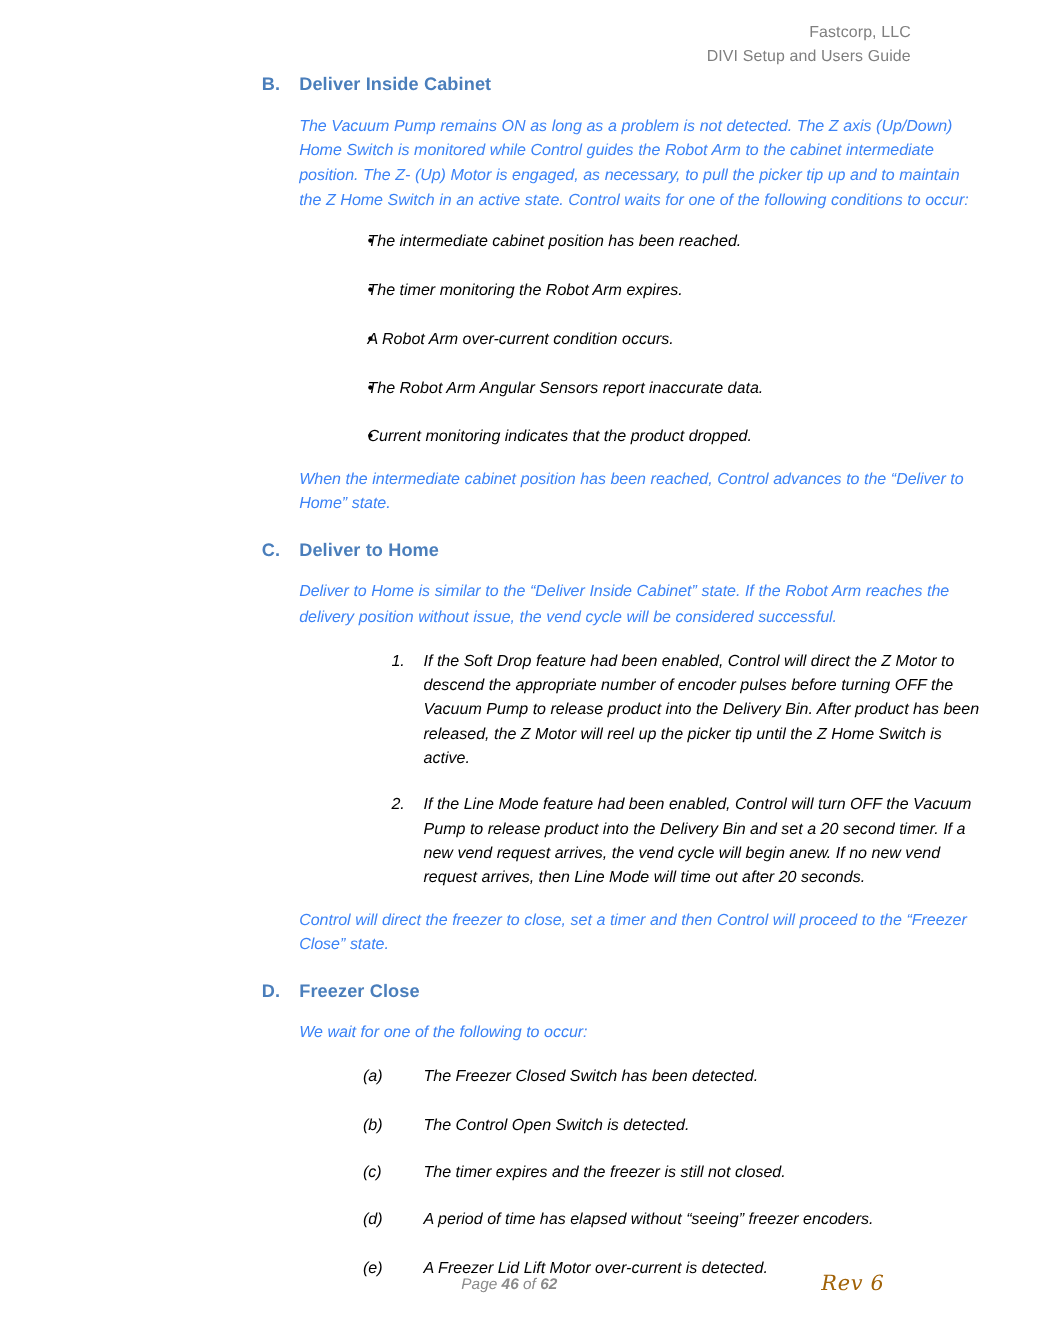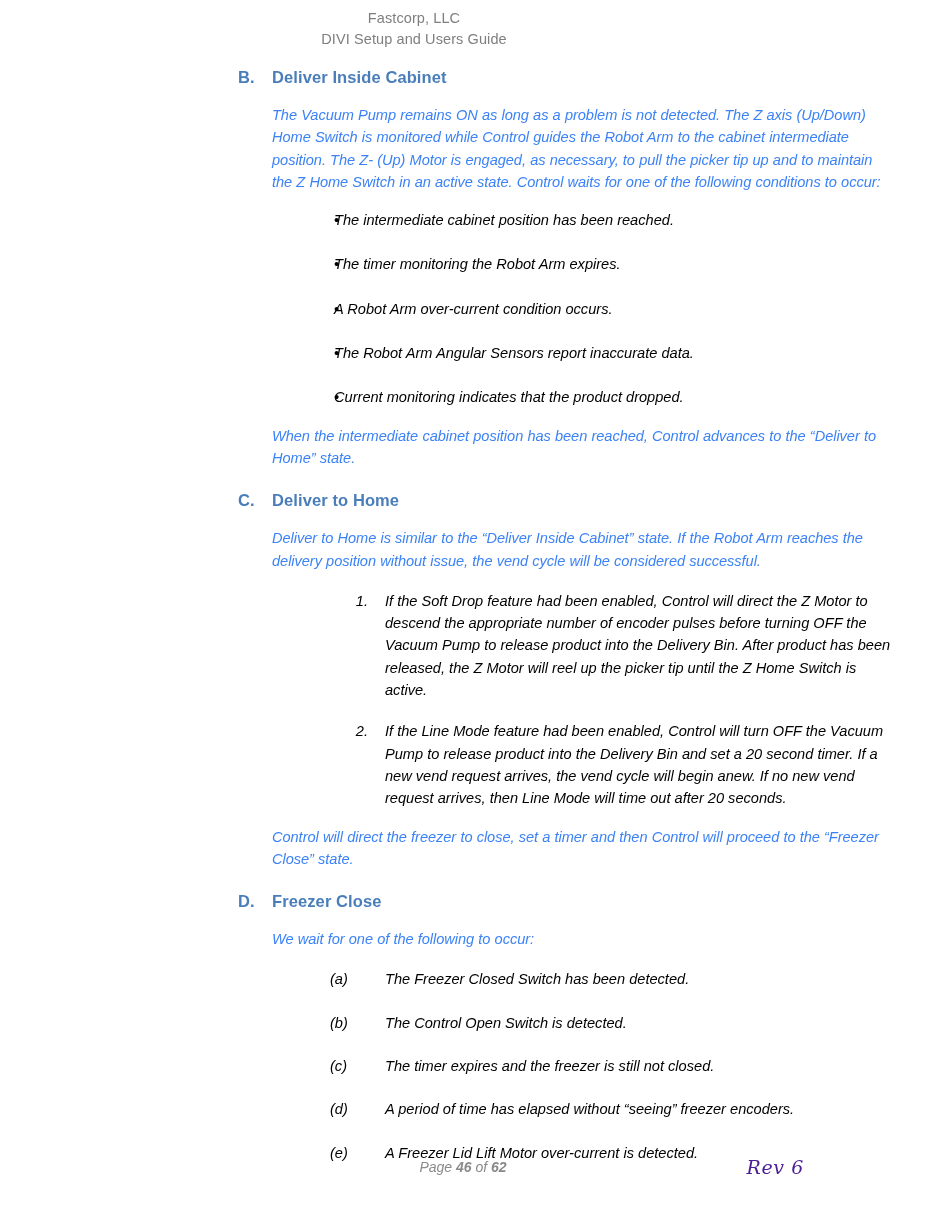--- a/index.html
+++ b/index.html
@@ -20,24 +20,24 @@
   .page {
     position: relative;
     width: 950px;
     height: 1212px;
     box-sizing: border-box;
   }
 
   
   .doc-header {
     position: absolute;
-    top: 8px;
+    top: 20px;
     left: 0;
     width: 828px;
-    text-align: center;
+    text-align: right;
     color: #7f7f7f;
     font-size: 14.5px;
     line-height: 21px;
     letter-spacing: 0.1px;
   }
   .doc-header .hdr-line { display: block; white-space: pre; }
 
   
   .content {
     position: absolute;
@@ -181,21 +181,21 @@
     color: #8a8a8a;
     font-size: 14px;
     line-height: 21px;
   }
   .footer-page .pf-label { font-style: italic; }
   .footer-page .pf-num { font-weight: bold; font-style: italic; }
   .footer-rev {
     position: absolute;
     right: 90px;
     top: -2px;
-    color: #4c1d95;
+    color: #a16207;
     font-family: "DejaVu Serif", serif;
     font-style: italic;
     font-size: 19px;
     line-height: 24px;
     letter-spacing: 0.6px;
   }
 </style>
 </head>
 <body>
 

